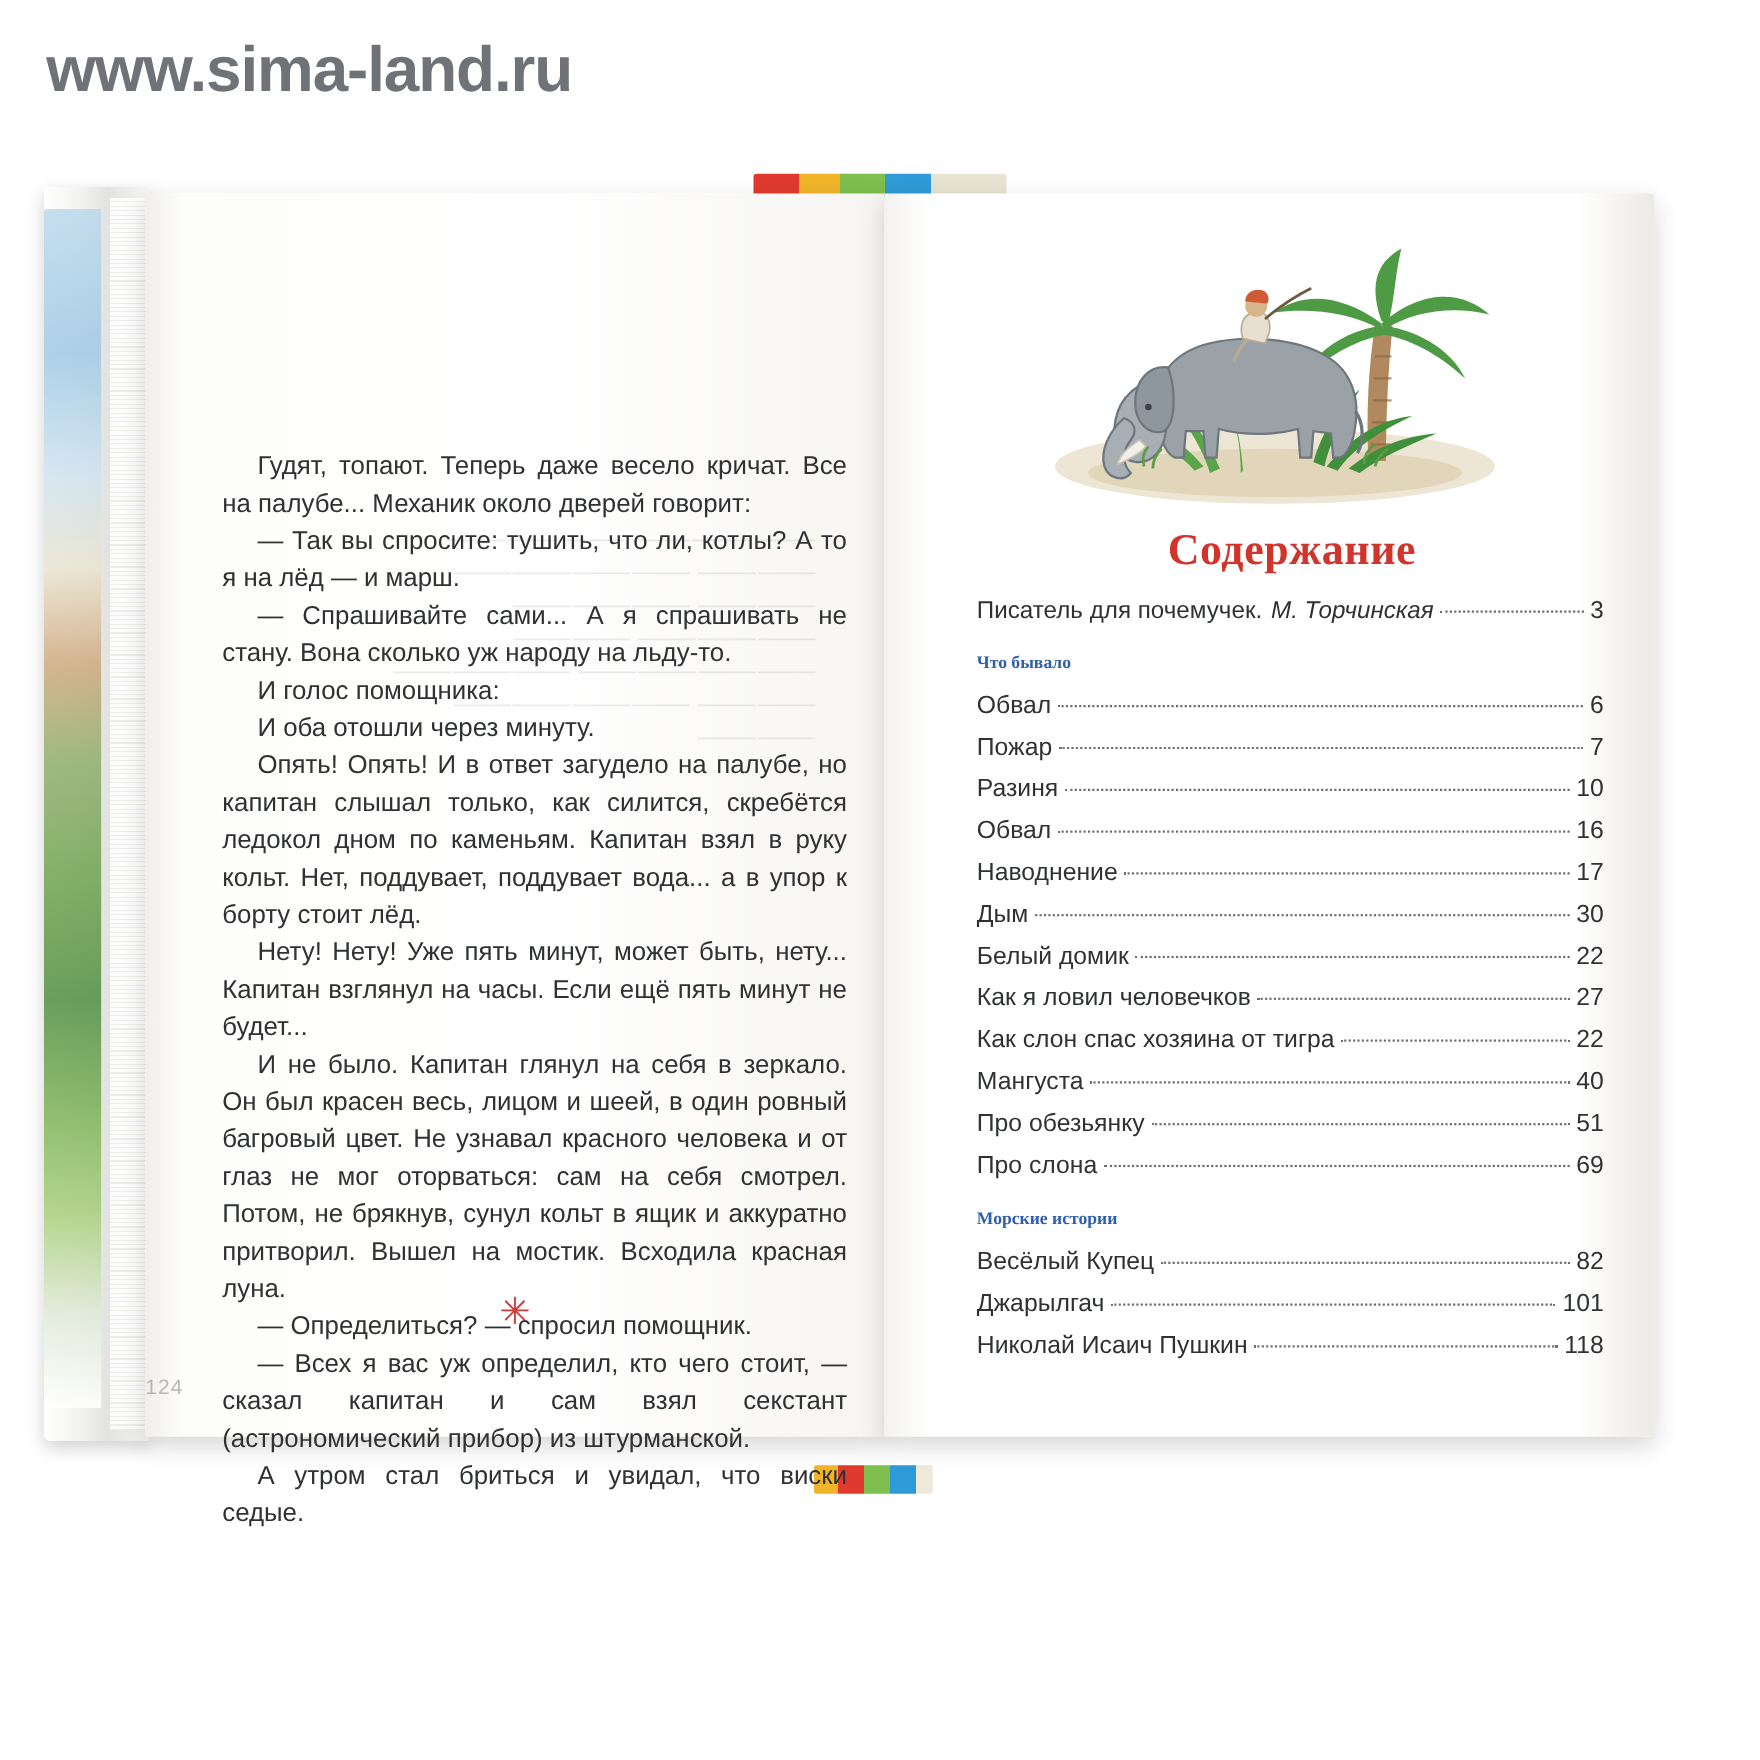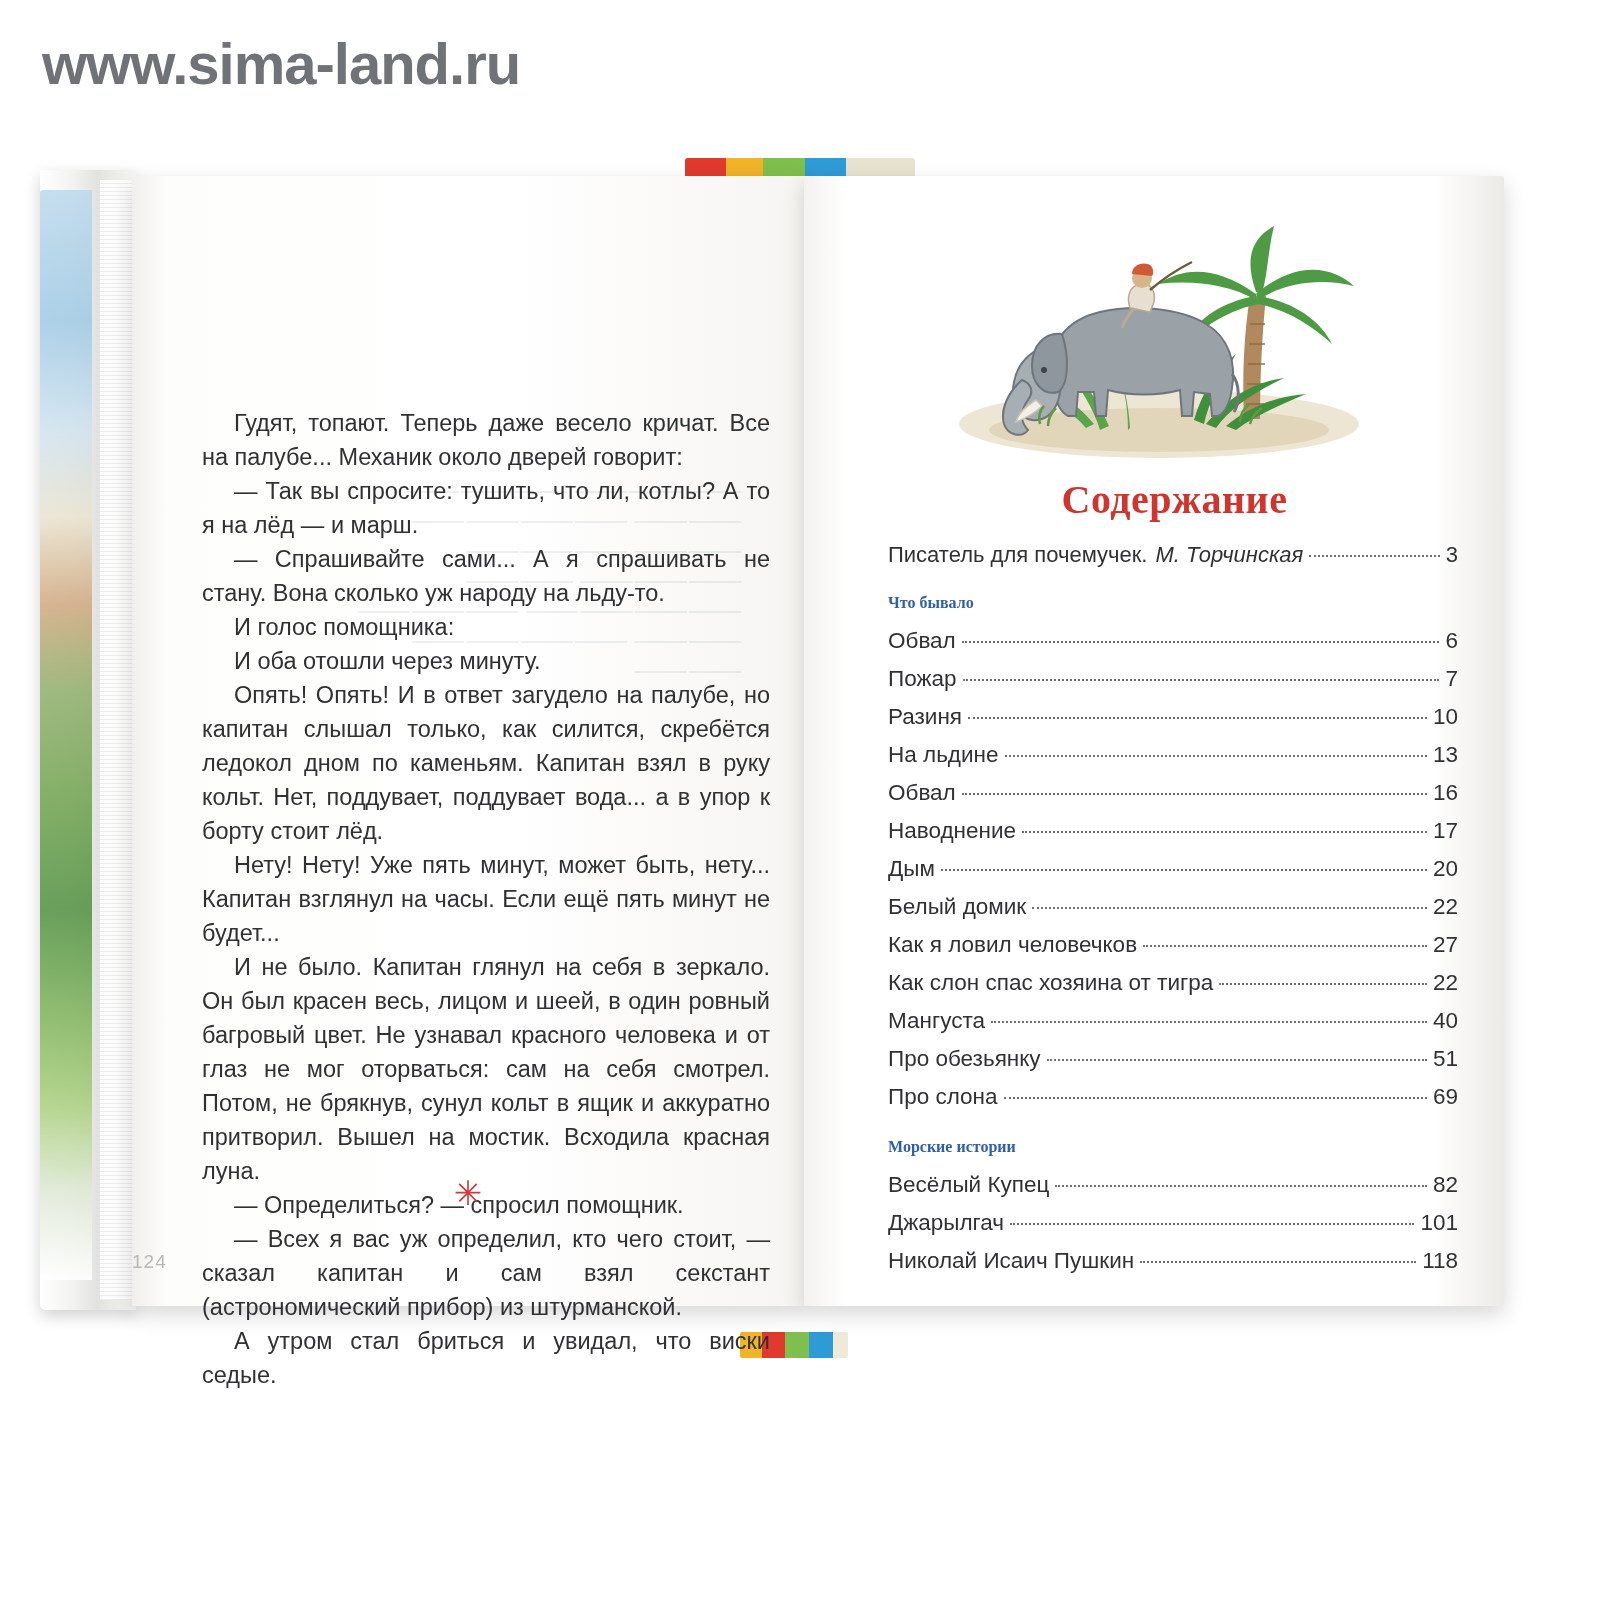--- a/index.html
+++ b/index.html
@@ -311,38 +311,33 @@
         <span class="label">Пожар</span>
         <span class="dots"></span>
         <span class="pg">7</span>
       </div>
       <div class="toc-row">
         <span class="label">Разиня</span>
         <span class="dots"></span>
         <span class="pg">10</span>
       </div>
       <div class="toc-row">
-        <span class="label">На льдине</span>
-        <span class="dots"></span>
-        <span class="pg">13</span>
-      </div>
-      <div class="toc-row">
         <span class="label">Обвал</span>
         <span class="dots"></span>
         <span class="pg">16</span>
       </div>
       <div class="toc-row">
         <span class="label">Наводнение</span>
         <span class="dots"></span>
         <span class="pg">17</span>
       </div>
       <div class="toc-row">
         <span class="label">Дым</span>
         <span class="dots"></span>
-        <span class="pg">20</span>
+        <span class="pg">30</span>
       </div>
       <div class="toc-row">
         <span class="label">Белый домик</span>
         <span class="dots"></span>
         <span class="pg">22</span>
       </div>
       <div class="toc-row">
         <span class="label">Как я ловил человечков</span>
         <span class="dots"></span>
         <span class="pg">27</span>

